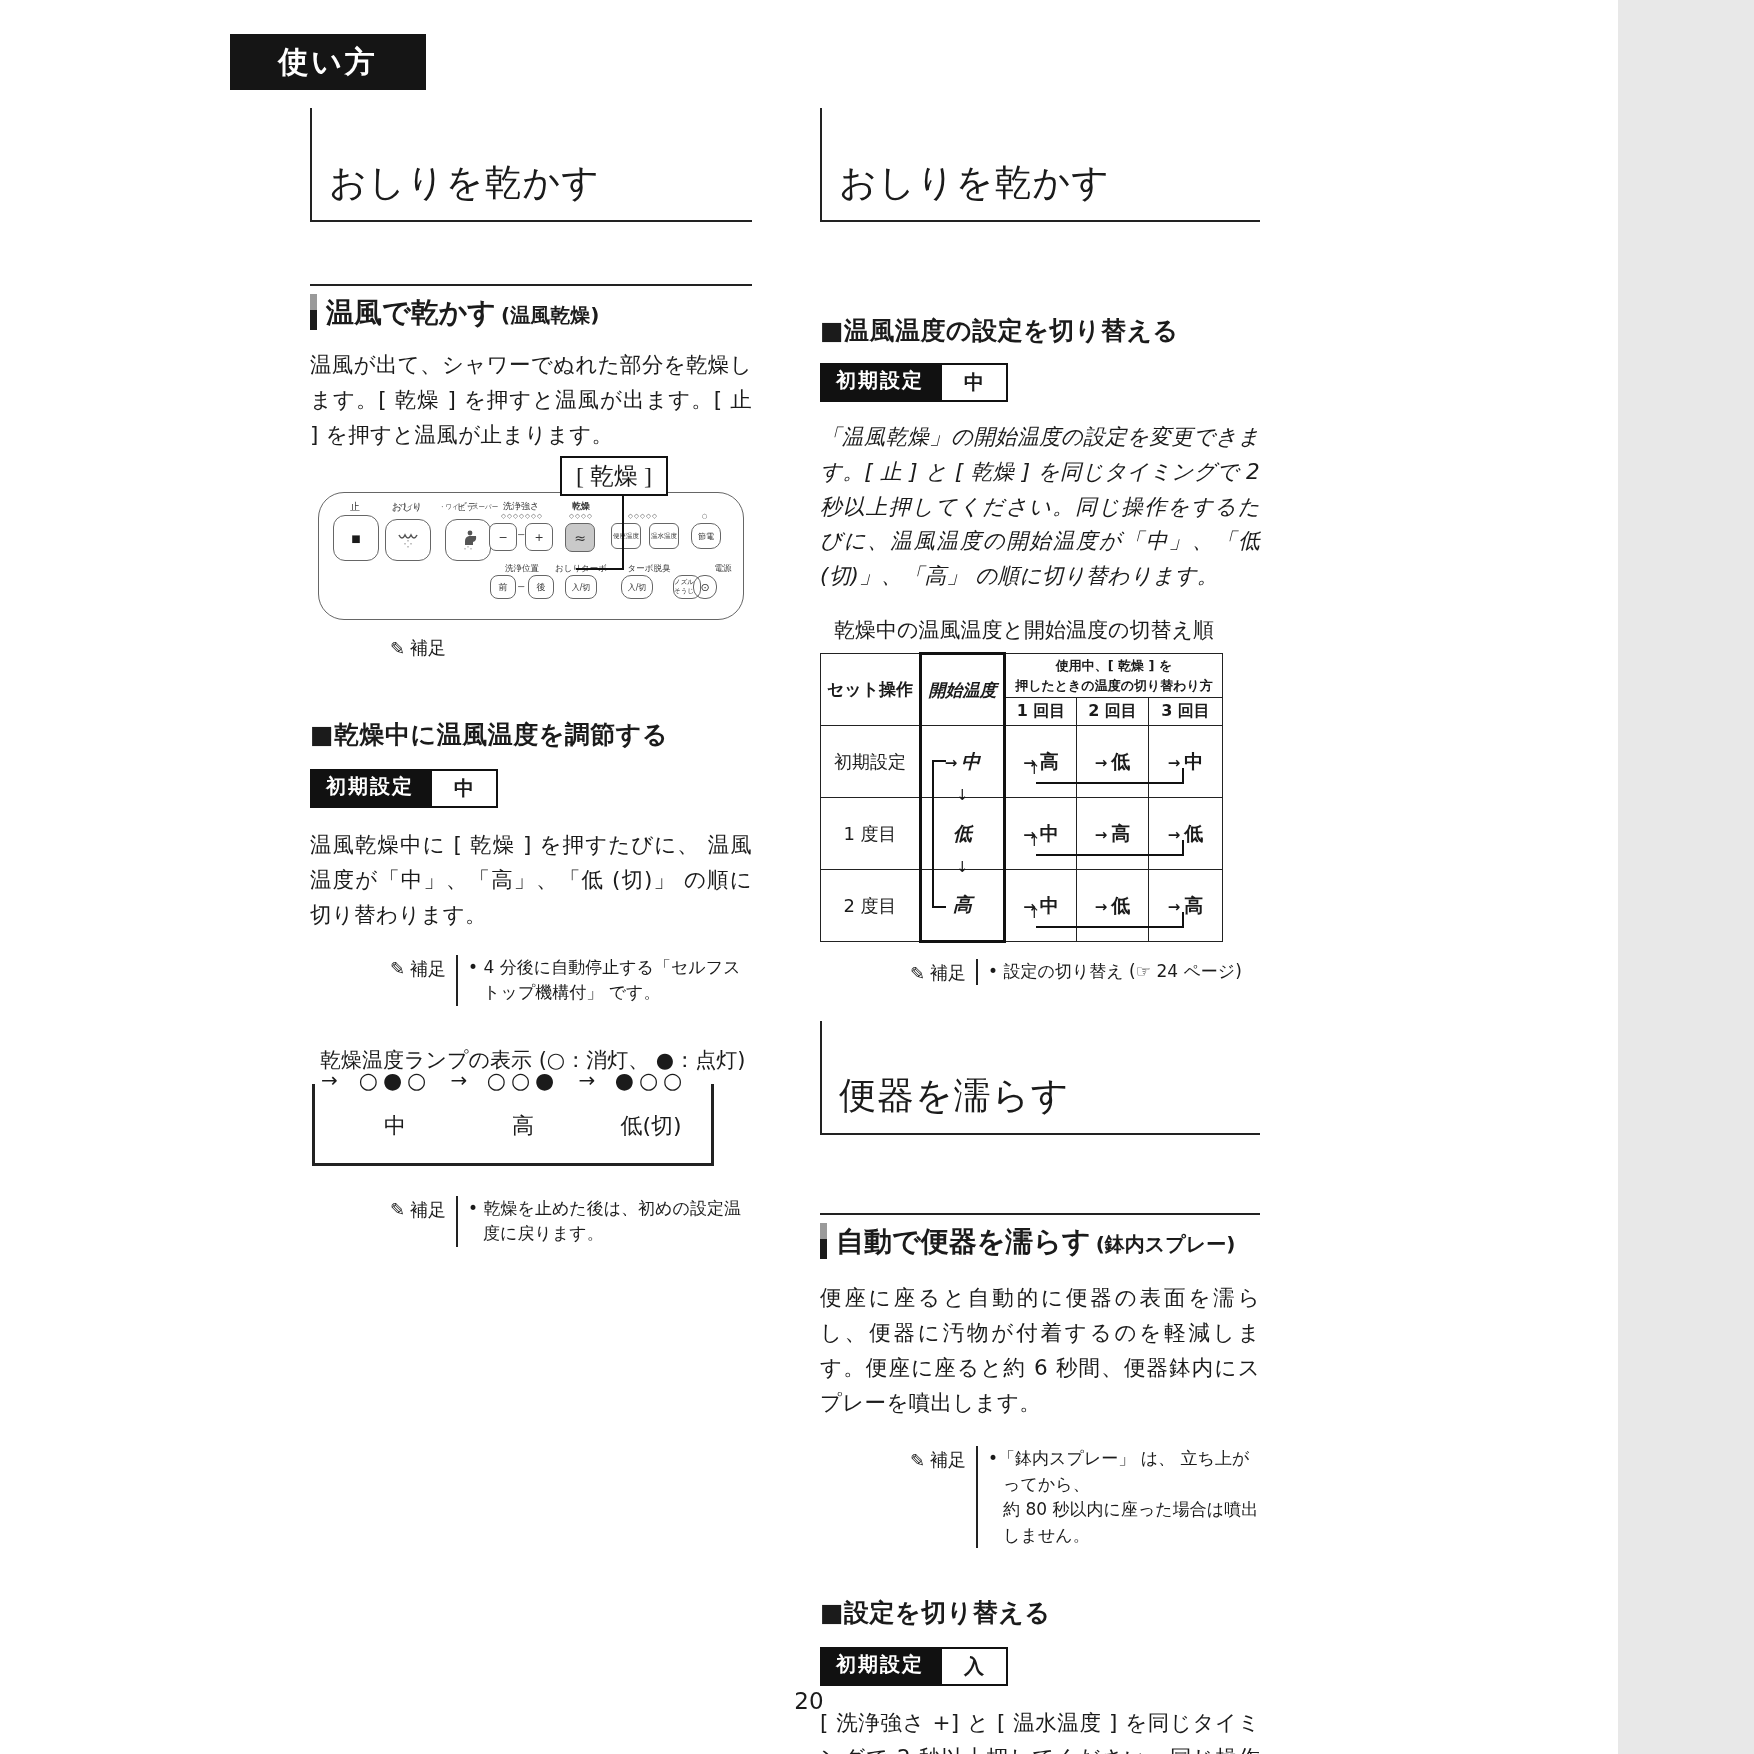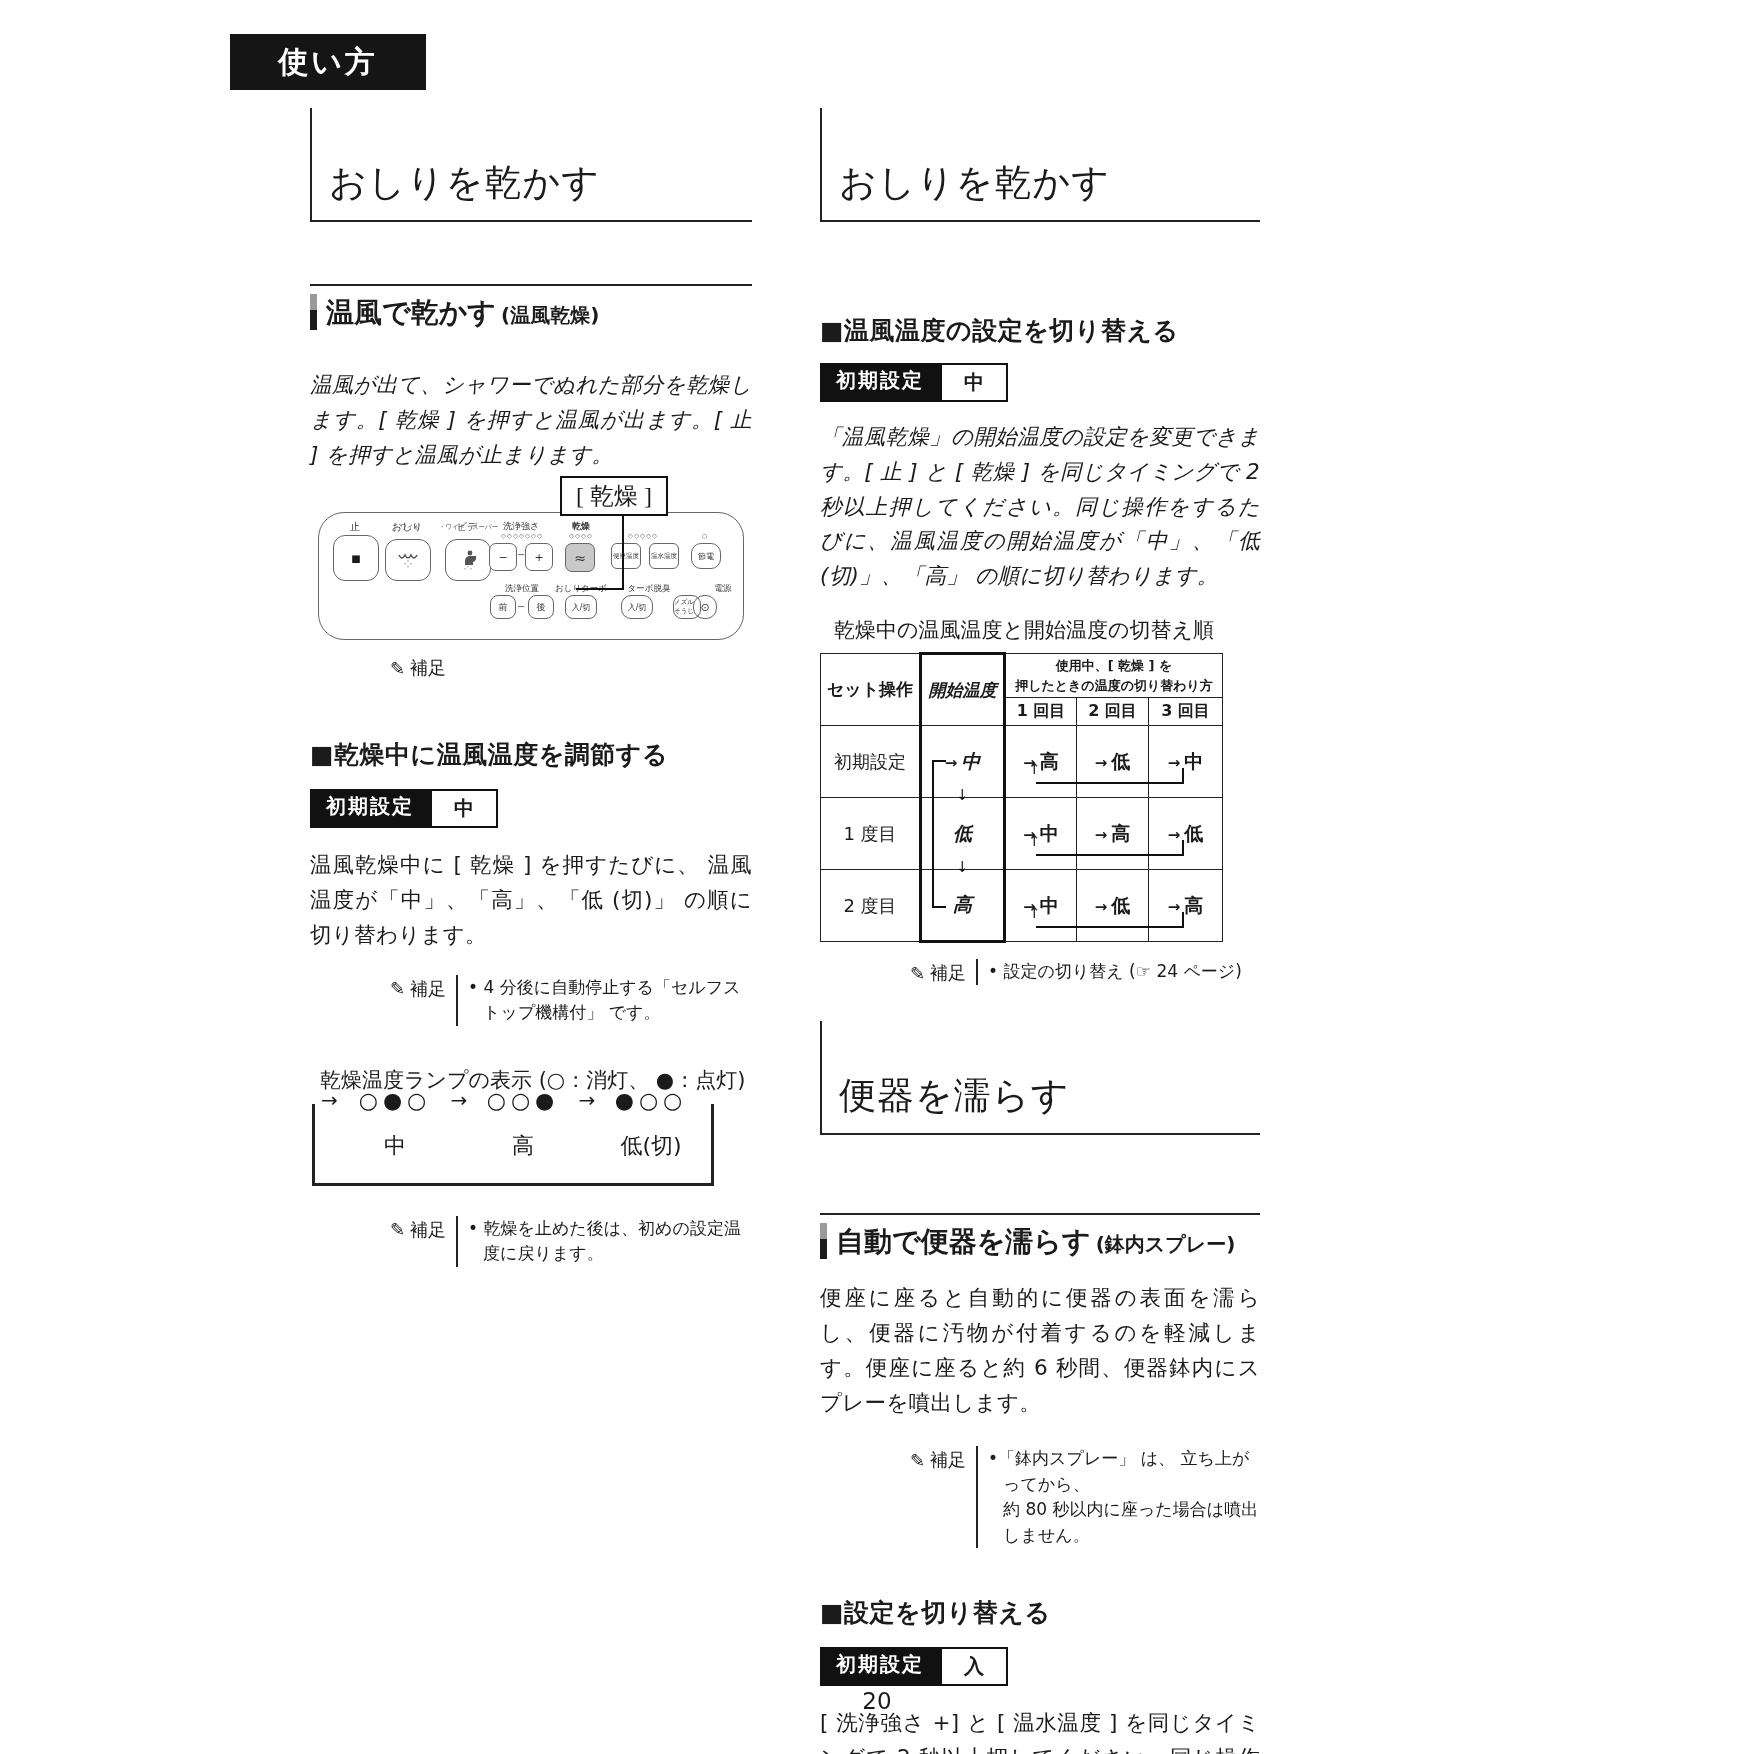--- a/index.html
+++ b/index.html
@@ -1,16 +1,16 @@
 <!DOCTYPE html>
 <html><head>
 <meta charset="utf-8">
 <style>
   html,body{margin:0;padding:0;background:#e8e8e8;}
-  .page{position:relative;width:1754px;height:1754px;background:#ffffff;color:#1b1b1b;
+  .page{position:relative;width:1618px;height:1754px;background:#ffffff;color:#1b1b1b;
         font-family:"DejaVu Sans","Liberation Sans",sans-serif;overflow:hidden;}
   .tag{position:absolute;left:230px;top:34px;width:196px;height:56px;background:#151515;color:#fff;
        display:flex;align-items:center;justify-content:center;font-size:30px;font-weight:bold;letter-spacing:3px;}
   .col{position:absolute;top:108px;}
   .col-left{left:310px;width:442px;}
   .col-right{left:820px;width:440px;}
   .col-heading{border-left:2.5px solid #222;border-bottom:2.5px solid #222;
                padding:50px 0 12px 17px;font-size:37px;font-weight:500;letter-spacing:1px;}
   .sec-header{border-top:2.5px solid #222;position:relative;padding:8px 0 8px 16px;margin-top:0;}
   .sec-header::before{content:"";position:absolute;left:0;top:8px;width:7px;height:36px;
@@ -85,21 +85,21 @@
 
   <div class="col col-left">
 
     <div class="col-heading">おしりを乾かす</div>
 
     <div class="sec-header" style="margin-top:62px;">
       <span class="sec-title">温風で乾かす</span>
       <span class="sec-paren">(温風乾燥)</span>
     </div>
 
-    <div class="para" style="margin-top:28px;font-style:italic;">温風が出て、シャワーでぬれた部分を乾燥します。[ 乾燥 ] を押すと温風が出ます。[ 止 ] を押すと温風が止まります。</div>
+    <div class="para" style="margin-top:8px;">温風が出て、シャワーでぬれた部分を乾燥します。[ 乾燥 ] を押すと温風が出ます。[ 止 ] を押すと温風が止まります。</div>
 
     
     <div class="panel-wrap">
       <div class="callout">[ 乾燥 ]</div>
       <div class="callout-line"></div>
       <div class="panel">
 
         <span class="plabel" style="left:14px;width:44px;">止</span>
         <div class="pbig" style="left:14px;">
           <span style="font-size:10px;">■</span>

